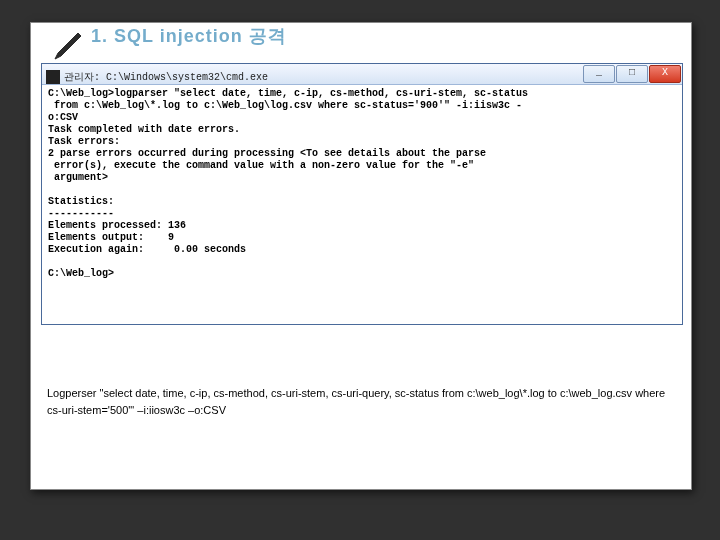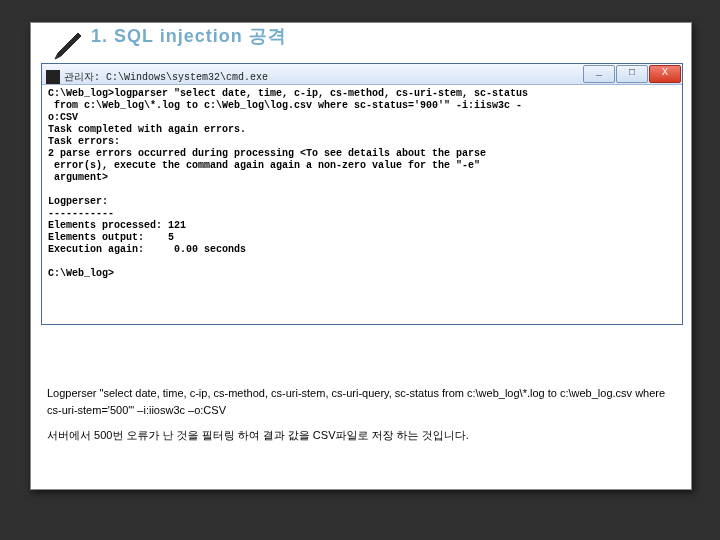--- a/index.html
+++ b/index.html
@@ -38,30 +38,29 @@
       </span>
       <div class="wbtns">
         <div class="wbtn">_</div>
         <div class="wbtn">□</div>
         <div class="wbtn cl">X</div>
       </div>
     </div>
     <div class="term"><span>C:\Web_log&gt;logparser "select date, time, c-ip, cs-method, cs-uri-stem, sc-status</span>
 <span> from c:\Web_log\*.log to c:\Web_log\log.csv where sc-status='900'" -i:iisw3c -</span>
 <span>o:CSV</span>
-<span>Task completed with again errors.</span>
+<span>Task completed with date errors.</span>
 <span>Task errors:</span>
 <span>2 parse errors occurred during processing &lt;To see details about the parse</span>
-<span> error(s), execute the command again again a non-zero value for the "-e"</span>
+<span> error(s), execute the command value with a non-zero value for the "-e"</span>
 <span> argument&gt;</span>
 <span></span>
-<span>Logperser:</span>
+<span>Statistics:</span>
 <span>-----------</span>
-<span>Elements processed: 121</span>
-<span>Elements output:    5</span>
+<span>Elements processed: 136</span>
+<span>Elements output:    9</span>
 <span>Execution again:     0.00 seconds</span>
 <span></span>
 <span>C:\Web_log&gt;</span></div>
   </div>
 
   <div class="cap c1">Logperser "select date, time, c-ip, cs-method, cs-uri-stem, cs-uri-query, sc-status from c:\web_log\*.log to c:\web_log.csv where cs-uri-stem='500'" –i:iiosw3c –o:CSV</div>
-  <div class="cap c2">서버에서 500번 오류가 난 것을 필터링 하여 결과 값을 CSV파일로 저장 하는 것입니다.</div>
 </div>
 
 </body></html>

